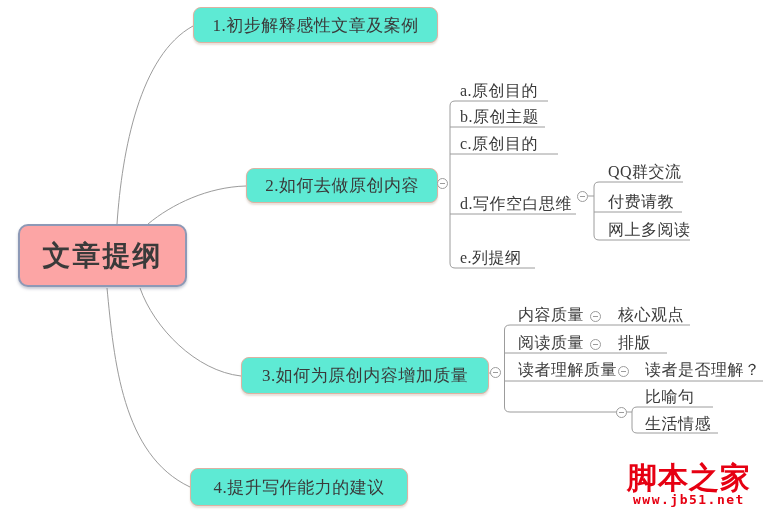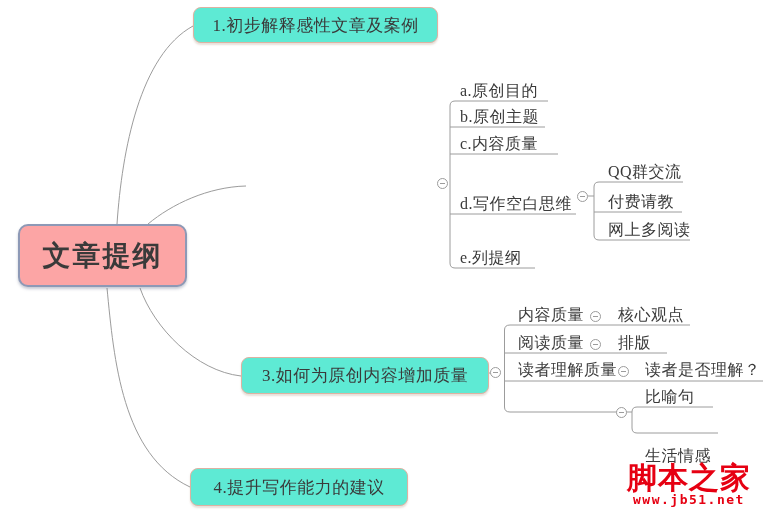--- a/index.html
+++ b/index.html
@@ -104,41 +104,42 @@
       <path d="M 504.5 353 L 667 353"></path>
       <path d="M 504.5 381 L 763 381"></path>
 
       <path d="M 713 407 L 637 407 Q 632 407 632 412 L 632 428 Q 632 433 637 433 L 718 433"></path>
     </g>
   </svg>
 
   <div class="node root-node" style="left:18px;top:224px;width:169px;height:63px;">文章提纲</div>
 
   <div class="node branch-node" style="left:193px;top:7px;width:245px;height:36px;">1.初步解释感性文章及案例</div>
+  <div class="node branch-node" style="left:246px;top:168px;width:192px;height:35px;">2.如何去做原创内容</div>
   <div class="node branch-node" style="left:241px;top:357px;width:248px;height:37px;">3.如何为原创内容增加质量</div>
   <div class="node branch-node" style="left:190px;top:468px;width:218px;height:38px;">4.提升写作能力的建议</div>
 
   <div class="leaf" style="left:460px;top:82px;">a.原创目的</div>
   <div class="leaf" style="left:460px;top:108px;">b.原创主题</div>
-  <div class="leaf" style="left:460px;top:135px;">c.内容质量</div>
+  <div class="leaf" style="left:460px;top:135px;">c.原创目的</div>
   <div class="leaf" style="left:460px;top:195px;">d.写作空白思维</div>
   <div class="leaf" style="left:460px;top:249px;">e.列提纲</div>
 
   <div class="leaf" style="left:608px;top:163px;">QQ群交流</div>
   <div class="leaf" style="left:608px;top:193px;">付费请教</div>
   <div class="leaf" style="left:608px;top:221px;">网上多阅读</div>
 
   <div class="leaf" style="left:518px;top:306px;">内容质量</div>
   <div class="leaf" style="left:618px;top:306px;">核心观点</div>
   <div class="leaf" style="left:518px;top:334px;">阅读质量</div>
   <div class="leaf" style="left:618px;top:334px;">排版</div>
   <div class="leaf" style="left:518px;top:361px;">读者理解质量</div>
   <div class="leaf" style="left:645px;top:361px;">读者是否理解？</div>
   <div class="leaf" style="left:645px;top:388px;">比喻句</div>
-  <div class="leaf" style="left:645px;top:415px;margin-top:32px;">生活情感</div>
+  <div class="leaf" style="left:645px;top:415px;">生活情感</div>
 
   <div class="collapse-icon" style="left:437px;top:178px;"></div>
   <div class="collapse-icon" style="left:490px;top:367px;"></div>
   <div class="collapse-icon" style="left:577px;top:191px;"></div>
   <div class="collapse-icon" style="left:590px;top:311px;"></div>
   <div class="collapse-icon" style="left:590px;top:339px;"></div>
   <div class="collapse-icon" style="left:618px;top:366px;"></div>
   <div class="collapse-icon" style="left:616px;top:407px;"></div>
 
   <div class="watermark-logo">脚本之家</div>

